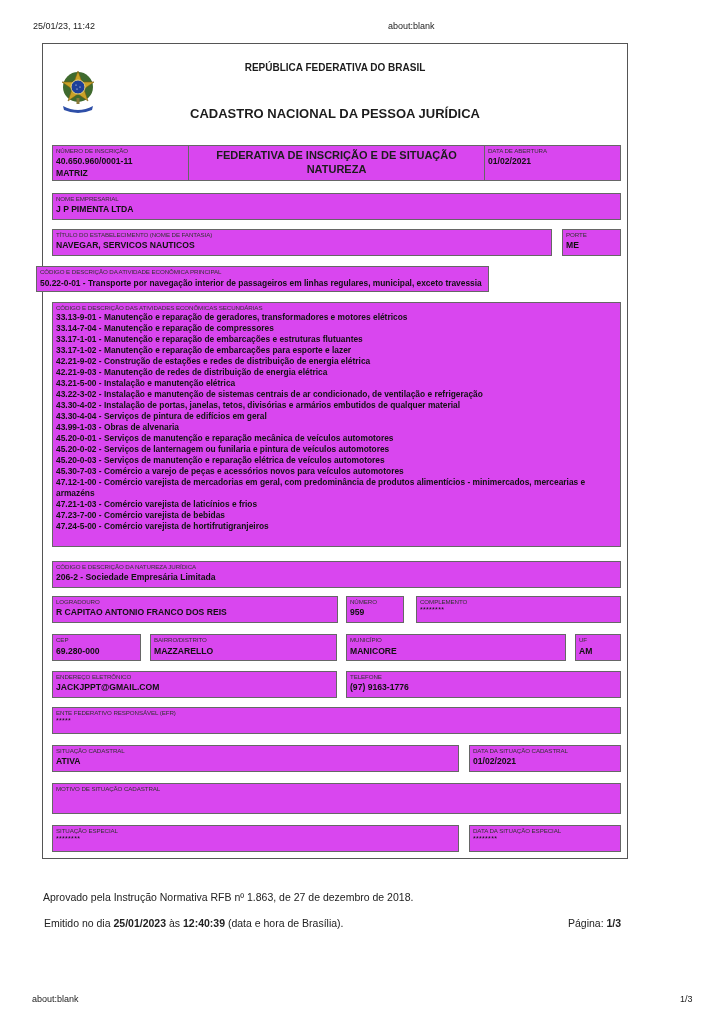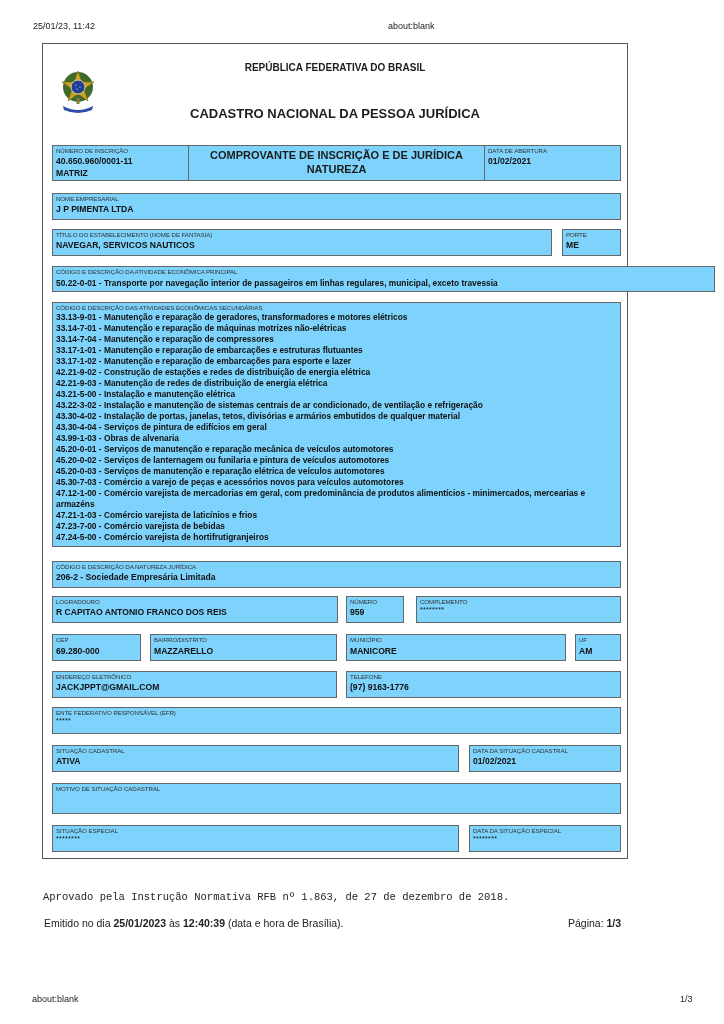--- a/index.html
+++ b/index.html
@@ -1,21 +1,21 @@
 <!DOCTYPE html>
 <html><head>
 <meta charset="utf-8">
 <style>
   html, body { margin:0; padding:0; background:#ffffff; }
   body { width:724px; height:1024px; position:relative; overflow:hidden;
          font-family:"Liberation Sans", sans-serif; color:#1a1a1a; }
   .hdr { position:absolute; font-size:9px; color:#222; }
   .frame { position:absolute; left:42px; top:43px; width:586px; height:816px;
            border:1.5px solid #555; box-sizing:border-box; }
-  .box { position:absolute; border:1.3px solid #666; box-sizing:border-box; background:#7dd3fc; }
+  .box { position:absolute; border:1.3px solid #666; box-sizing:border-box; background:#d946ef; }
   .lbl { position:absolute; left:3px; top:1px; font-size:6.2px; color:#333;
          letter-spacing:-0.1px; white-space:nowrap; text-transform:uppercase; }
   .val { position:absolute; left:3px; font-size:8.6px; font-weight:bold; color:#111; white-space:nowrap; }
   .mask { font-size:7px; font-weight:normal; letter-spacing:0.3px; }
   .title1 { position:absolute; left:0; width:100%; top:62px; text-align:center; font-size:10px; font-weight:bold; color:#1c1c1c; }
   .title2 { position:absolute; left:0; width:100%; top:106px; text-align:center; font-size:13px; font-weight:bold; color:#1c1c1c; }
   .titlewrap { position:absolute; left:42px; width:586px; top:0; height:140px; }
   .comp { position:absolute; left:0; right:0; top:2px; text-align:center; font-size:11px; font-weight:bold; line-height:14px; color:#1c1c1c; }
   .list { position:absolute; left:3px; top:9px; right:4px; font-size:8.4px; font-weight:bold; line-height:11px; color:#111; }
   .list div { white-space:nowrap; }
@@ -48,21 +48,21 @@
   <div class="title2">CADASTRO NACIONAL DA PESSOA JURÍDICA</div>
 </div>
 
 <div class="box" style="left:52px; top:145px; width:137px; height:36px;">
   <div class="lbl">NÚMERO DE INSCRIÇÃO</div>
   <div class="val" style="top:10px;">40.650.960/0001-11</div>
   <div class="val" style="top:22px;">MATRIZ</div>
 </div>
 <div class="box" style="left:188px; top:145px; width:297px; height:36px;">
   <div class="comp">
-    <div>COMPROVANTE DE INSCRIÇÃO E DE JURÍDICA</div>
+    <div>FEDERATIVA DE INSCRIÇÃO E DE SITUAÇÃO</div>
     <div>NATUREZA</div>
   </div>
 </div>
 <div class="box" style="left:484px; top:145px; width:137px; height:36px;">
   <div class="lbl">DATA DE ABERTURA</div>
   <div class="val" style="top:10px;">01/02/2021</div>
 </div>
 
 <div class="box" style="left:52px; top:193px; width:569px; height:27px;">
   <div class="lbl">NOME EMPRESARIAL</div>
@@ -71,30 +71,29 @@
 
 <div class="box" style="left:52px; top:229px; width:500px; height:27px;">
   <div class="lbl">TÍTULO DO ESTABELECIMENTO (NOME DE FANTASIA)</div>
   <div class="val" style="top:10px;">NAVEGAR, SERVICOS NAUTICOS</div>
 </div>
 <div class="box" style="left:562px; top:229px; width:59px; height:27px;">
   <div class="lbl">PORTE</div>
   <div class="val" style="top:10px;">ME</div>
 </div>
 
-<div class="box" style="left:52px; top:266px; width:663px; height:26px;">
+<div class="box" style="left:36px; top:266px; width:453px; height:26px;">
   <div class="lbl">CÓDIGO E DESCRIÇÃO DA ATIVIDADE ECONÔMICA PRINCIPAL</div>
   <div class="val" style="top:11px; font-size:8.4px;">50.22-0-01 - Transporte por navegação interior de passageiros em linhas regulares, municipal, exceto travessia</div>
 </div>
 
 <div class="box" style="left:52px; top:302px; width:569px; height:245px;">
   <div class="lbl">CÓDIGO E DESCRIÇÃO DAS ATIVIDADES ECONÔMICAS SECUNDÁRIAS</div>
   <div class="list">
     <div>33.13-9-01 - Manutenção e reparação de geradores, transformadores e motores elétricos</div>
-    <div>33.14-7-01 - Manutenção e reparação de máquinas motrizes não-elétricas</div>
     <div>33.14-7-04 - Manutenção e reparação de compressores</div>
     <div>33.17-1-01 - Manutenção e reparação de embarcações e estruturas flutuantes</div>
     <div>33.17-1-02 - Manutenção e reparação de embarcações para esporte e lazer</div>
     <div>42.21-9-02 - Construção de estações e redes de distribuição de energia elétrica</div>
     <div>42.21-9-03 - Manutenção de redes de distribuição de energia elétrica</div>
     <div>43.21-5-00 - Instalação e manutenção elétrica</div>
     <div>43.22-3-02 - Instalação e manutenção de sistemas centrais de ar condicionado, de ventilação e refrigeração</div>
     <div>43.30-4-02 - Instalação de portas, janelas, tetos, divisórias e armários embutidos de qualquer material</div>
     <div>43.30-4-04 - Serviços de pintura de edifícios em geral</div>
     <div>43.99-1-03 - Obras de alvenaria</div>
@@ -174,18 +173,18 @@
 
 <div class="box" style="left:52px; top:825px; width:407px; height:27px;">
   <div class="lbl">SITUAÇÃO ESPECIAL</div>
   <div class="val mask" style="top:9px;">********</div>
 </div>
 <div class="box" style="left:469px; top:825px; width:152px; height:27px;">
   <div class="lbl">DATA DA SITUAÇÃO ESPECIAL</div>
   <div class="val mask" style="top:9px;">********</div>
 </div>
 
-<div class="foot" style="left:43px; top:891px;font-family:Liberation Mono, monospace;">Aprovado pela Instrução Normativa RFB nº 1.863, de 27 de dezembro de 2018.</div>
+<div class="foot" style="left:43px; top:891px;">Aprovado pela Instrução Normativa RFB nº 1.863, de 27 de dezembro de 2018.</div>
 <div class="foot" style="left:44px; top:917px;"><span>Emitido no dia </span><b>25/01/2023</b><span> às </span><b>12:40:39</b><span> (data e hora de Brasília).</span></div>
 <div class="foot" style="left:568px; top:917px;"><span>Página: </span><b>1/3</b></div>
 
 <div class="hdr" style="left:32px; top:994px;">about:blank</div>
 <div class="hdr" style="left:680px; top:994px;">1/3</div>
 
 </body></html>

